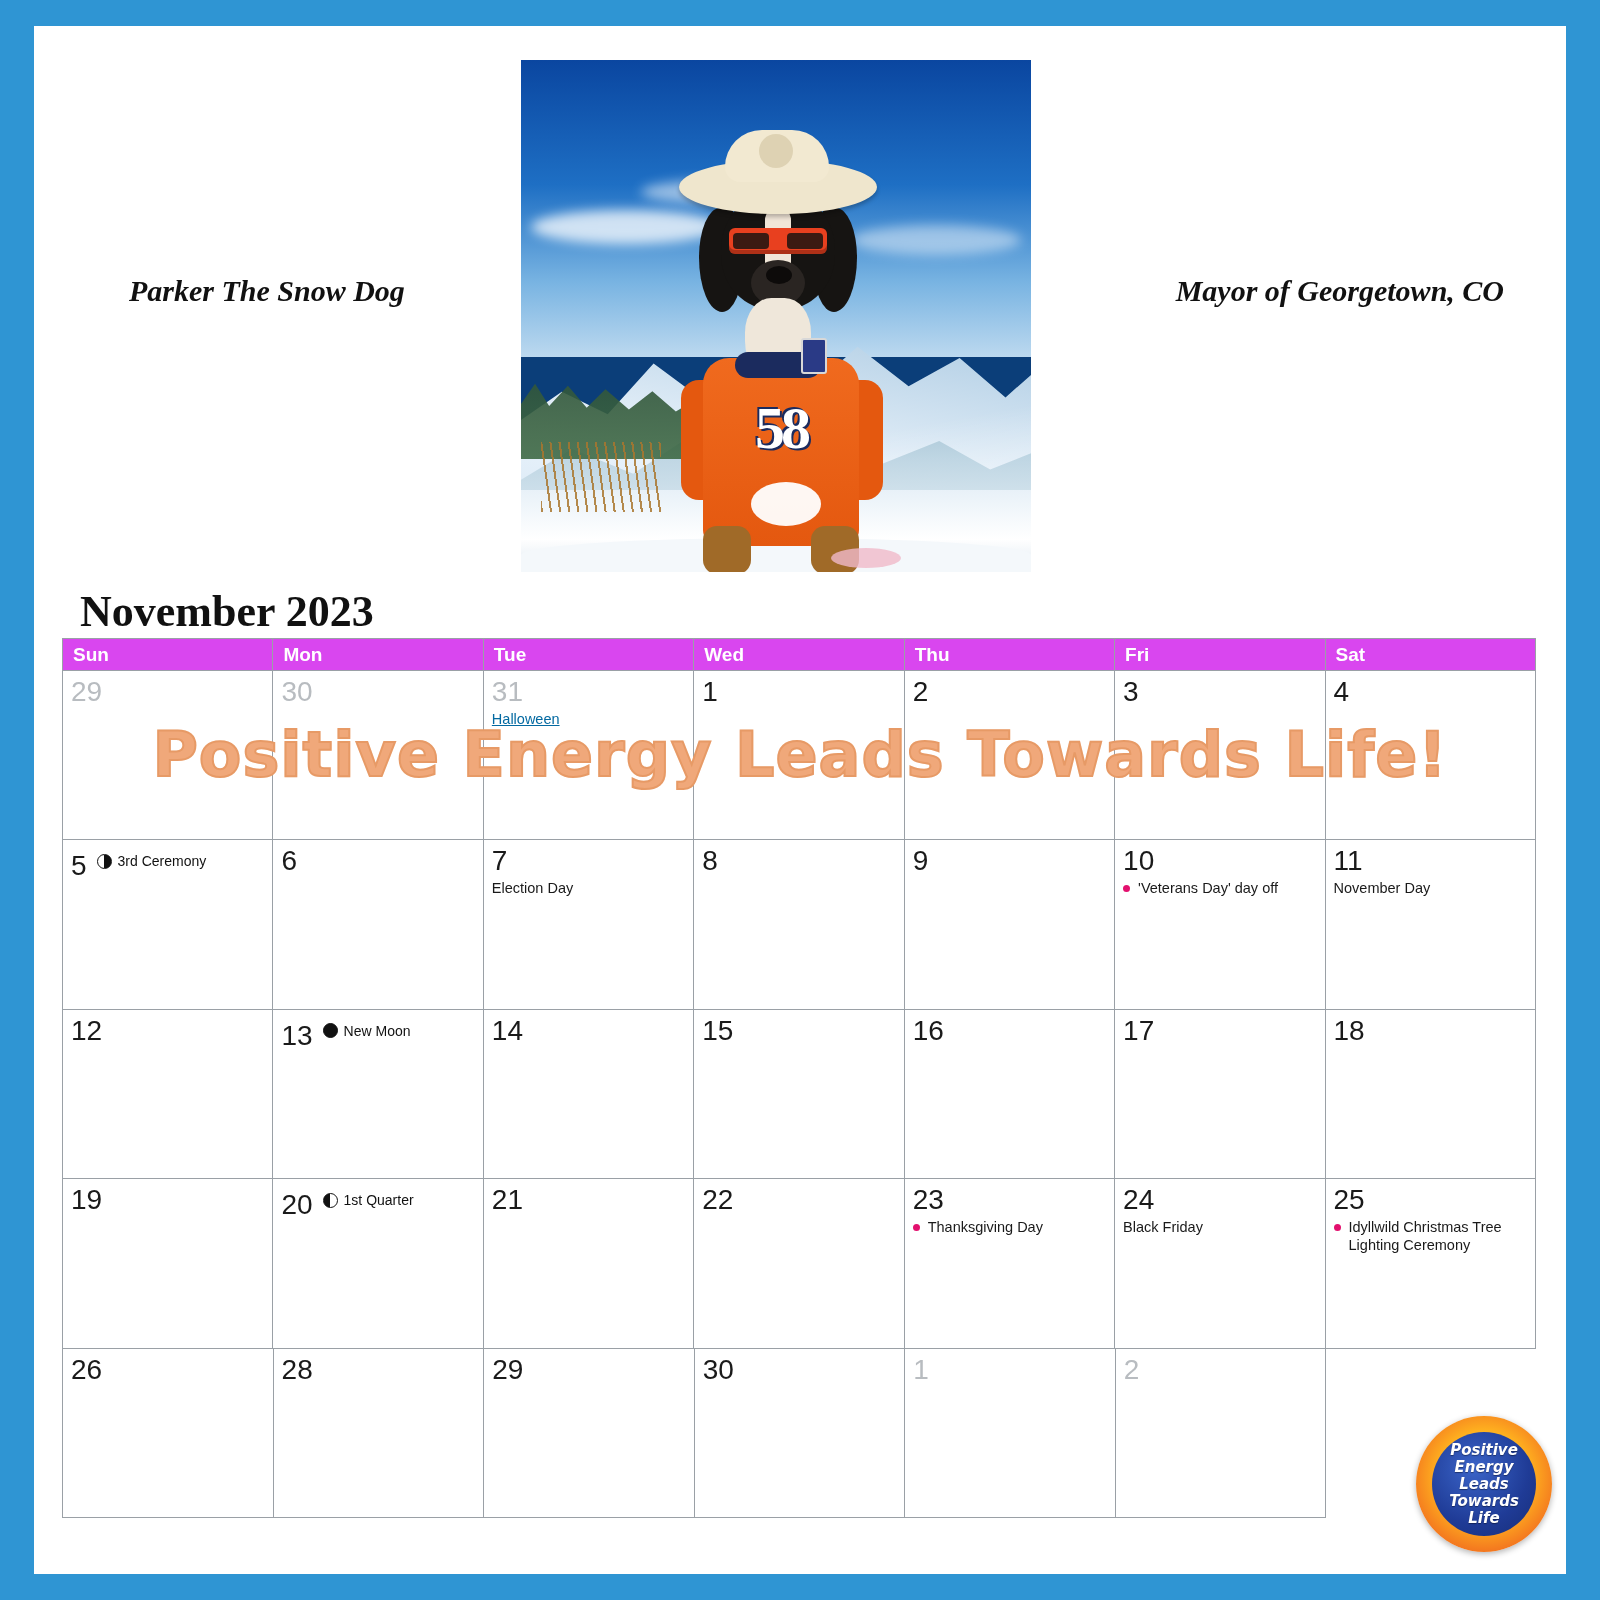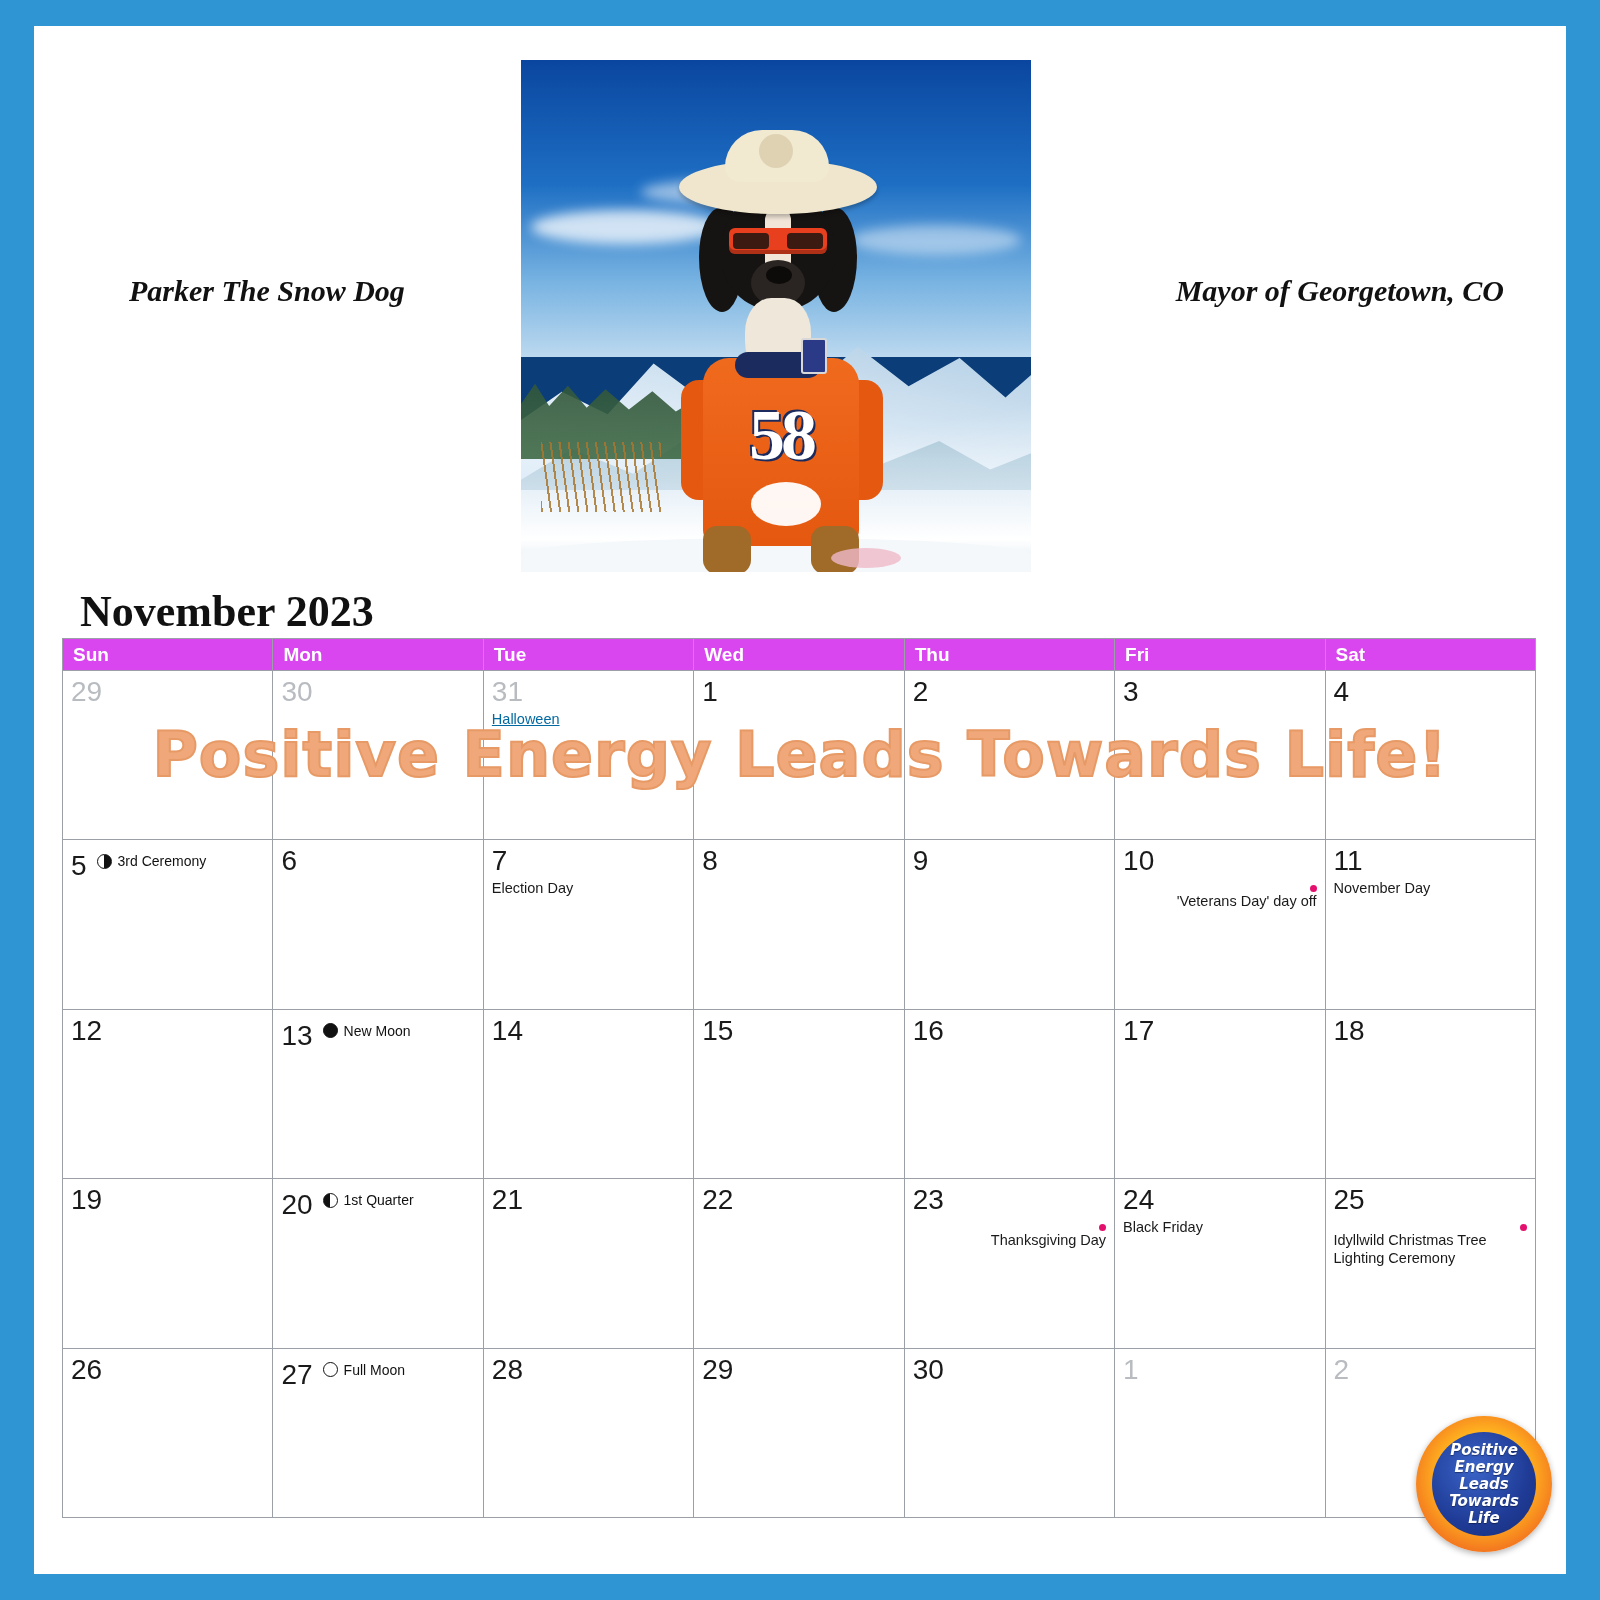--- a/index.html
+++ b/index.html
@@ -130,21 +130,21 @@
   }
   .jersey-collar {
     position: absolute; left: 62px; top: 222px; width: 86px; height: 26px;
     background: #1b2b5e; border-radius: 18px;
   }
   .sleeve-l { position: absolute; left: 8px; top: 250px; width: 44px; height: 120px; background: #e4580f; border-radius: 18px; }
   .sleeve-r { position: absolute; left: 168px; top: 250px; width: 42px; height: 120px; background: #e4580f; border-radius: 18px; }
   .num {
     position: absolute; left: 30px; top: 264px; width: 156px;
     text-align: center; font-family: "Liberation Serif", serif;
-    font-weight: bold; font-size: 72px; color: #ffffff;
+    font-weight: bold; font-size: 60px; color: #ffffff;
     text-shadow: 2px 2px 0 #1b2b5e, -2px -2px 0 #1b2b5e;
     letter-spacing: -4px;
   }
   .tag {
     position: absolute; left: 128px; top: 208px; width: 26px; height: 36px;
     background: #2a3a86; border-radius: 3px; border: 2px solid #d8d8d8;
   }
   .leg-l { position: absolute; left: 30px; top: 396px; width: 48px; height: 48px; background: #a06a28; border-radius: 14px; }
   .leg-r { position: absolute; left: 138px; top: 396px; width: 48px; height: 48px; background: #a06a28; border-radius: 14px; }
   .snowmound { position: absolute; left: 0; bottom: 0; width: 100%; height: 34px; background: #f4f8fb; border-radius: 50% 50% 0 0; }
@@ -195,21 +195,21 @@
     width: 15px; height: 15px; border-radius: 50%;
     border: 1.5px solid #111; display: inline-block;
   }
   .moon.new { background: #111; }
   .moon.full { background: #fff; }
   .moon.first { background: linear-gradient(90deg, #111 0 50%, #fff 50% 100%); }
   .moon.third { background: linear-gradient(90deg, #fff 0 50%, #111 50% 100%); }
   .moon-label { font-size: 14px; color: #111; }
   .evt { font-size: 14.5px; color: #1a1a1a; line-height: 18px; margin-top: 1px; }
   .evt.muted { color: #0369a1; text-decoration: underline; }
-  .evt.dotted { display: flex; gap: 0; align-items: flex-end; flex-direction: column; }
+  .evt.dotted { display: flex; gap: 8px; align-items: flex-start; }
   .dot {
     width: 7px; height: 7px; border-radius: 50%;
     background: #e3106e; flex: 0 0 auto; margin-top: 6px;
   }
 
   
   .banner {
     position: absolute;
     left: 0; top: 692px; width: 100%;
     text-align: center;
@@ -423,26 +423,20 @@
                 <span class="dot"></span>
                 <span>Idyllwild Christmas Tree Lighting Ceremony</span>
               </div>
             </div>
           </div>
           <div class="week">
             <div class="cell">
               <div class="daynum">26</div>
             </div>
             <div class="cell">
-              <div class="daynum">27<span class="moon-wrap">
-                  <span class="moon full"></span>
-                  <span class="moon-label">Full Moon</span>
-                </span></div>
-            </div>
-            <div class="cell">
               <div class="daynum">28</div>
             </div>
             <div class="cell">
               <div class="daynum">29</div>
             </div>
             <div class="cell">
               <div class="daynum">30</div>
             </div>
             <div class="cell out">
               <div class="daynum">1</div>

